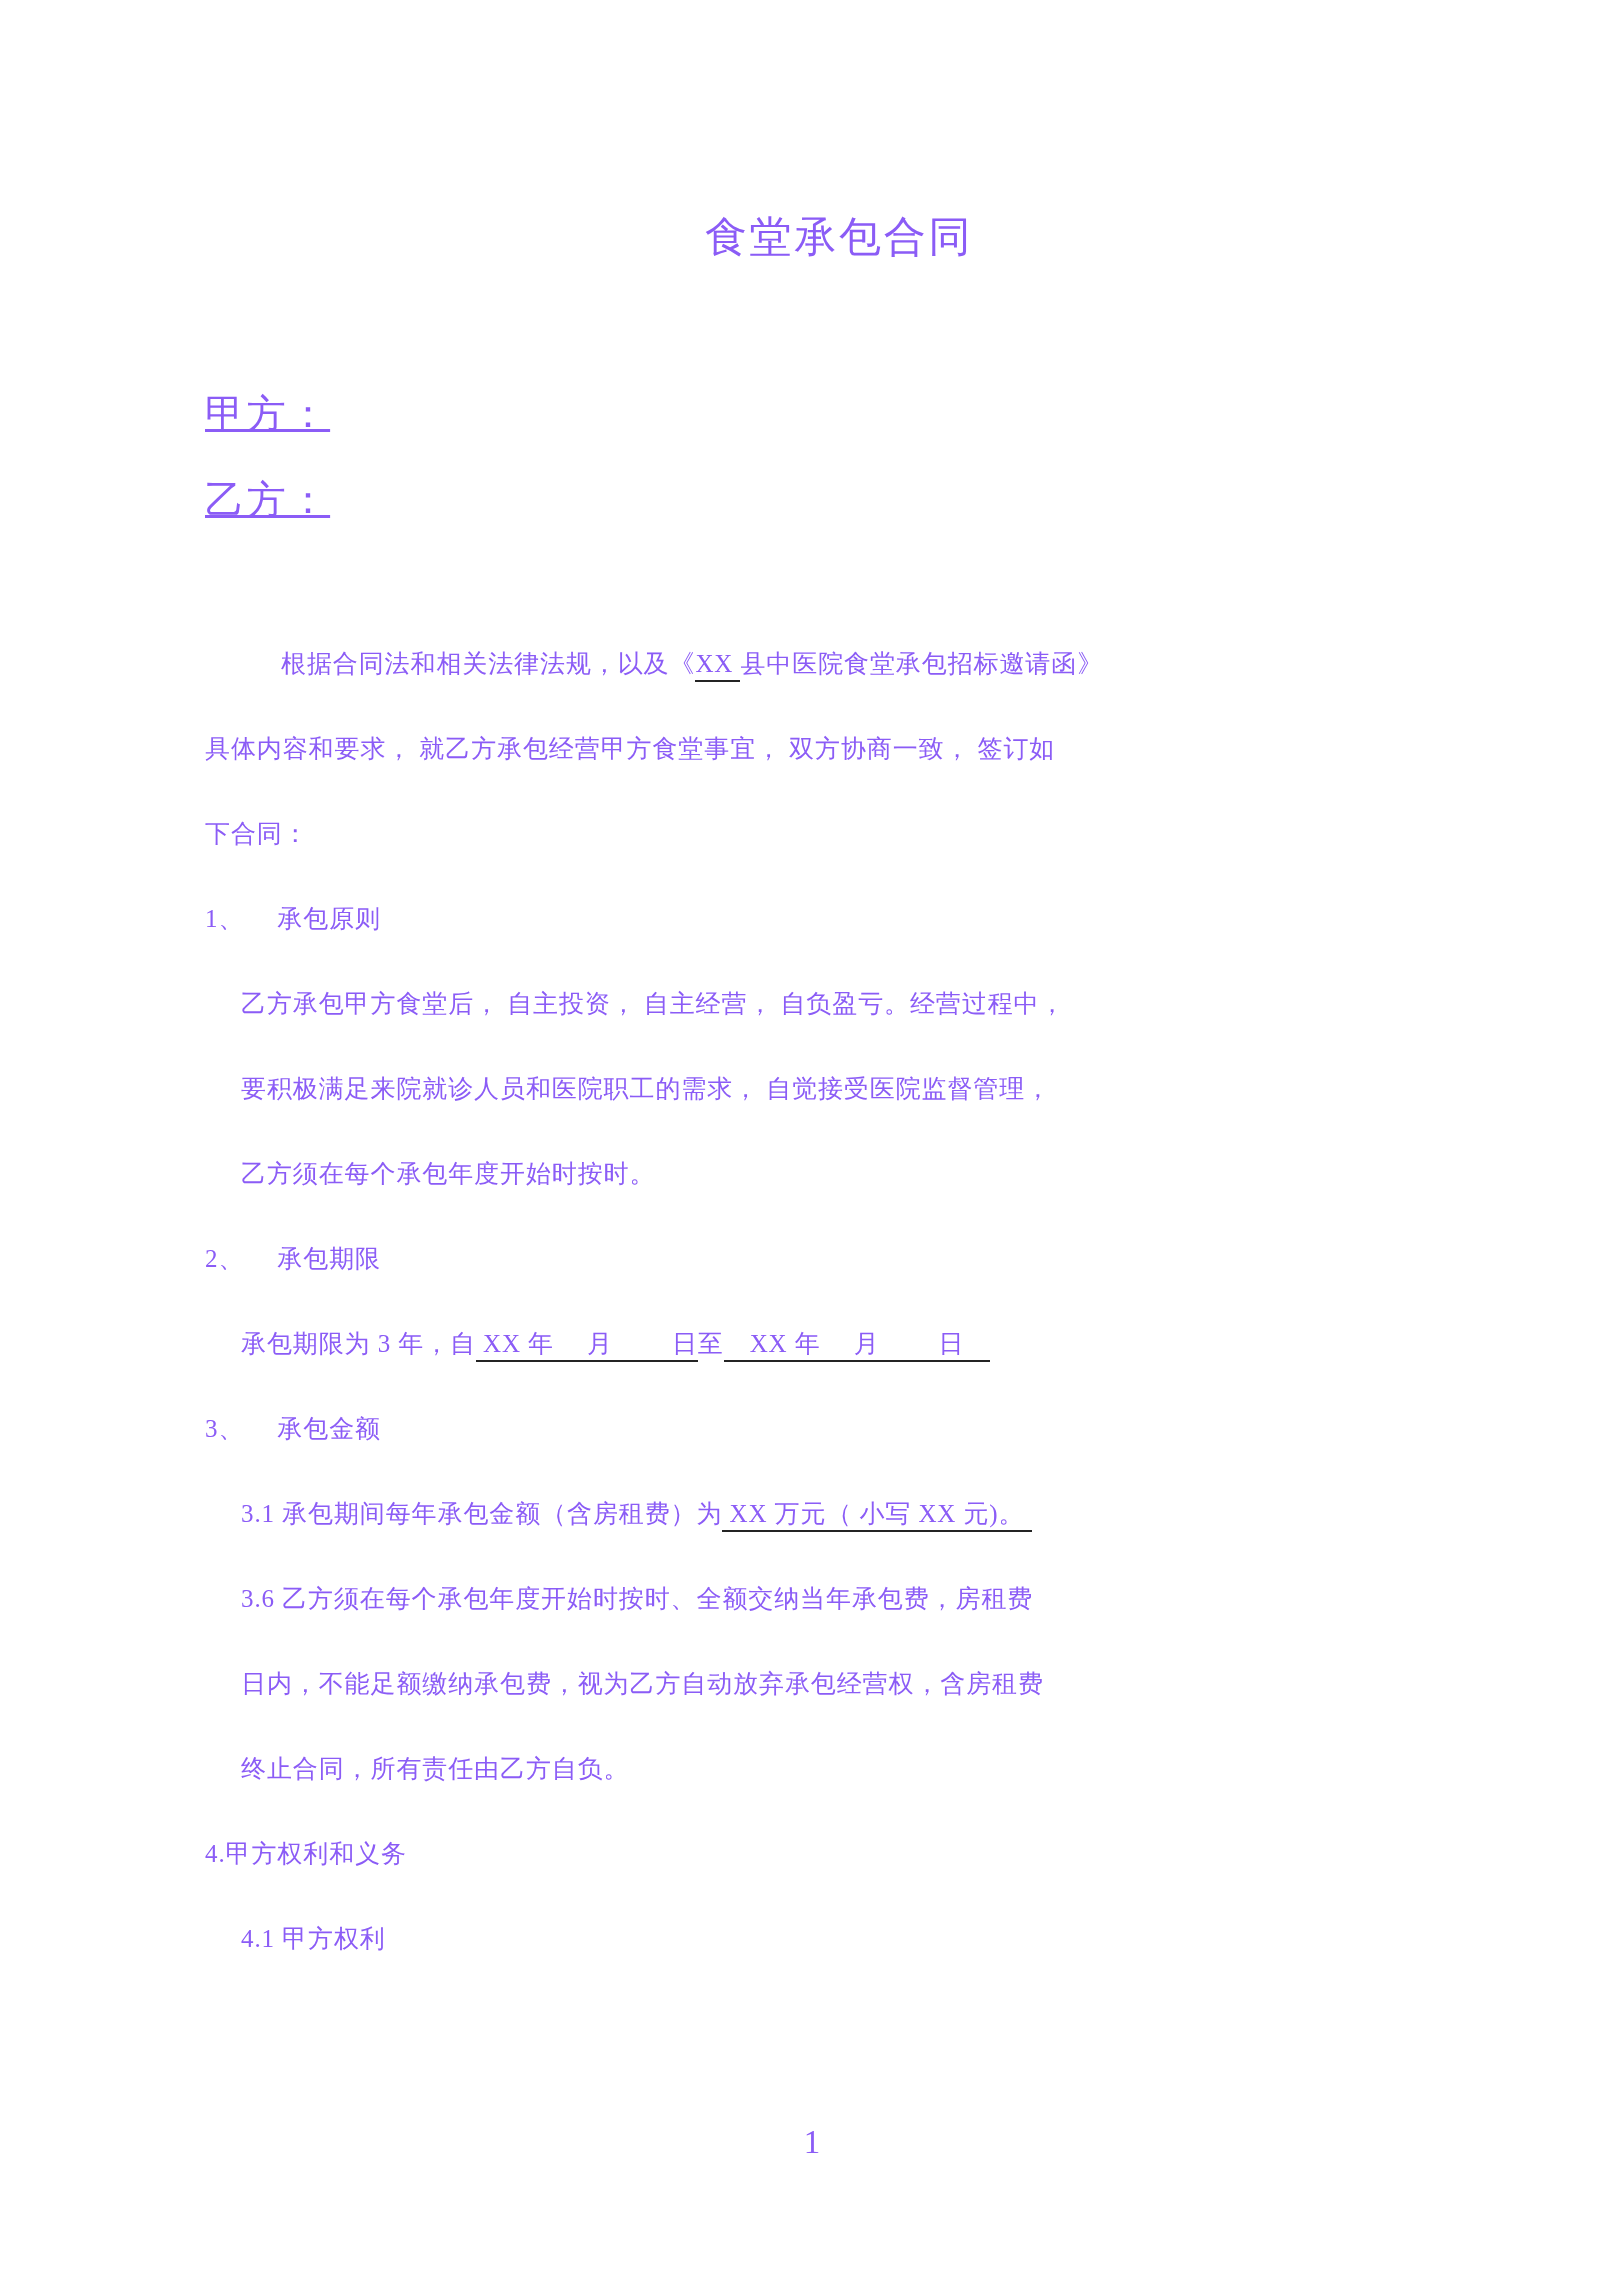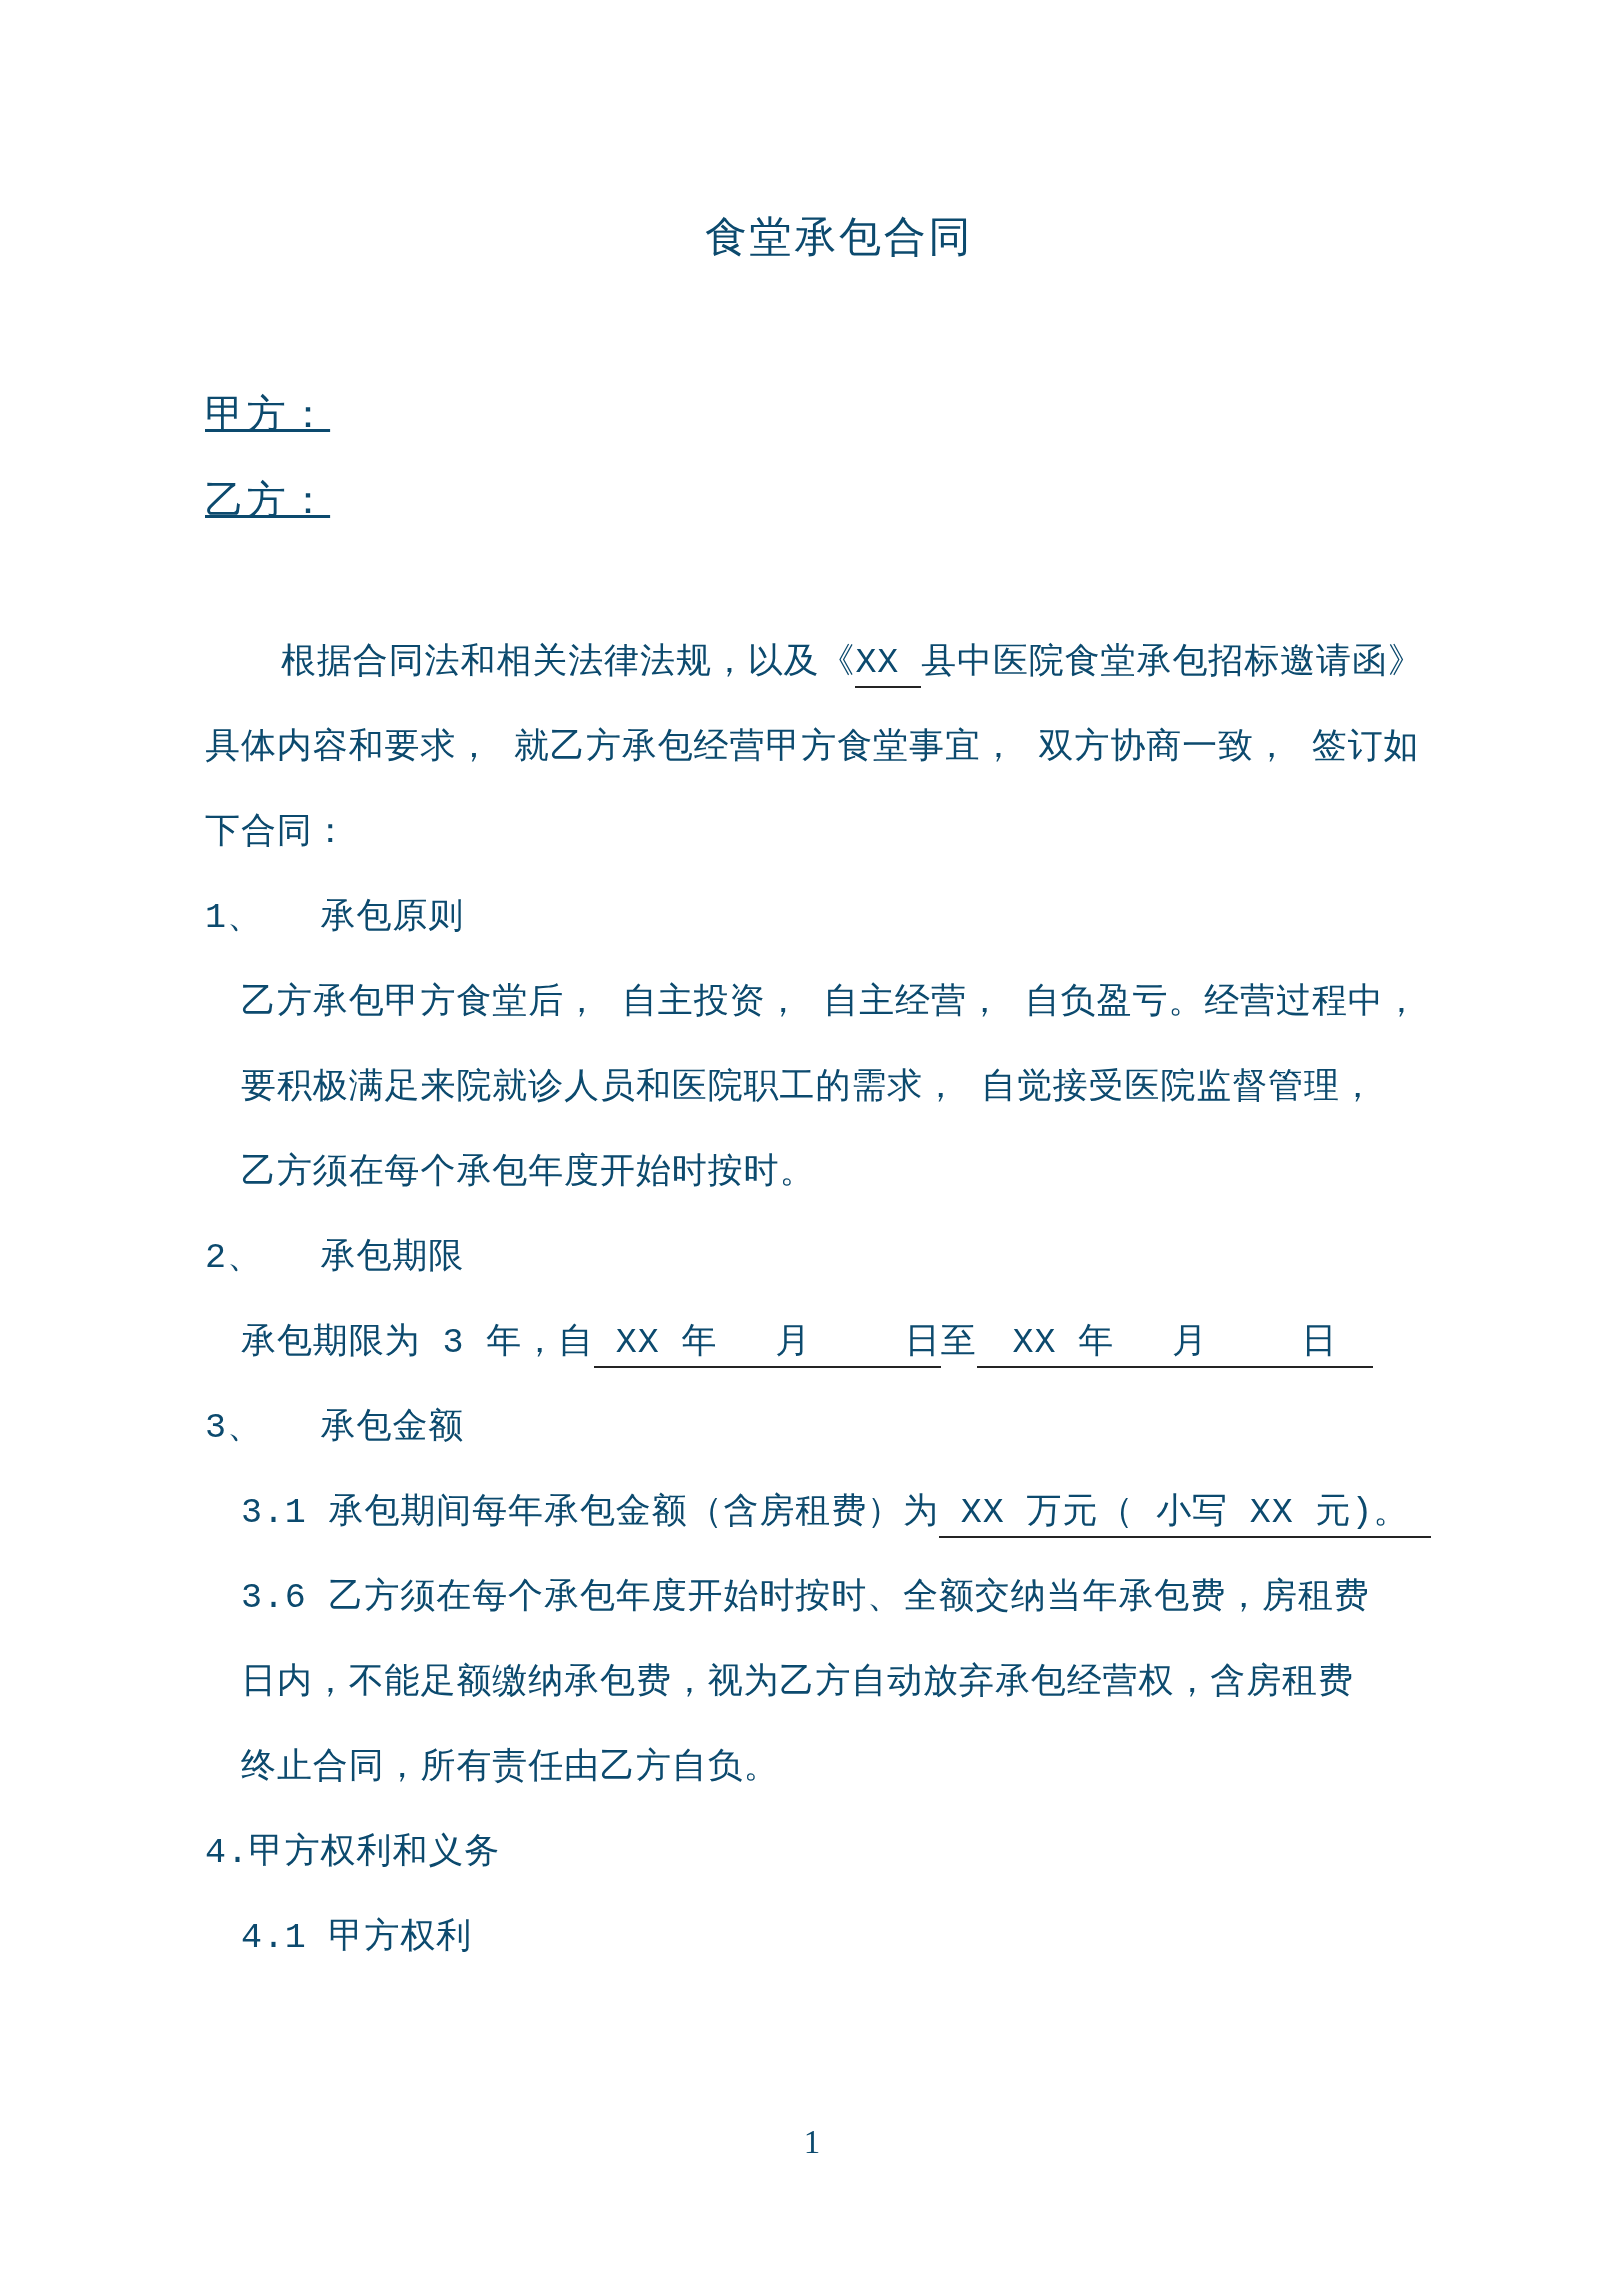--- a/index.html
+++ b/index.html
@@ -5,21 +5,21 @@
   html, body {
     margin: 0;
     padding: 0;
     background: #ffffff;
   }
   .page {
     position: relative;
     width: 1623px;
     height: 2294px;
     background: #ffffff;
-    color: #0c4a6e;
+    color: #8b5cf6;
     font-family: "Liberation Serif", "DejaVu Serif", serif;
     overflow: hidden;
   }
   .doc-title {
     position: absolute;
     top: 194px;
     left: 205px;
     width: 1268px;
     text-align: center;
     font-size: 42px;
@@ -40,25 +40,24 @@
     letter-spacing: 2.7px;
     white-space: pre;
   }
   .body-block {
     position: absolute;
     top: 621px;
     left: 205px;
     width: 1291px;
   }
   .line {
-    font-size: 35px;
+    font-size: 25px;
     line-height: 85px;
     letter-spacing: 0.9px;
     white-space: pre;
-    font-family: Liberation Mono, monospace;
   }
   
   .i0      { margin-left: 0; }
   .i-first { margin-left: 76px; }   
   .i1      { margin-left: 36px; }   
   .i1s     { margin-left: 36px; }   
   
   .u {
     border-bottom: 2.7px solid #242424;
     padding-bottom: 2.7px;

